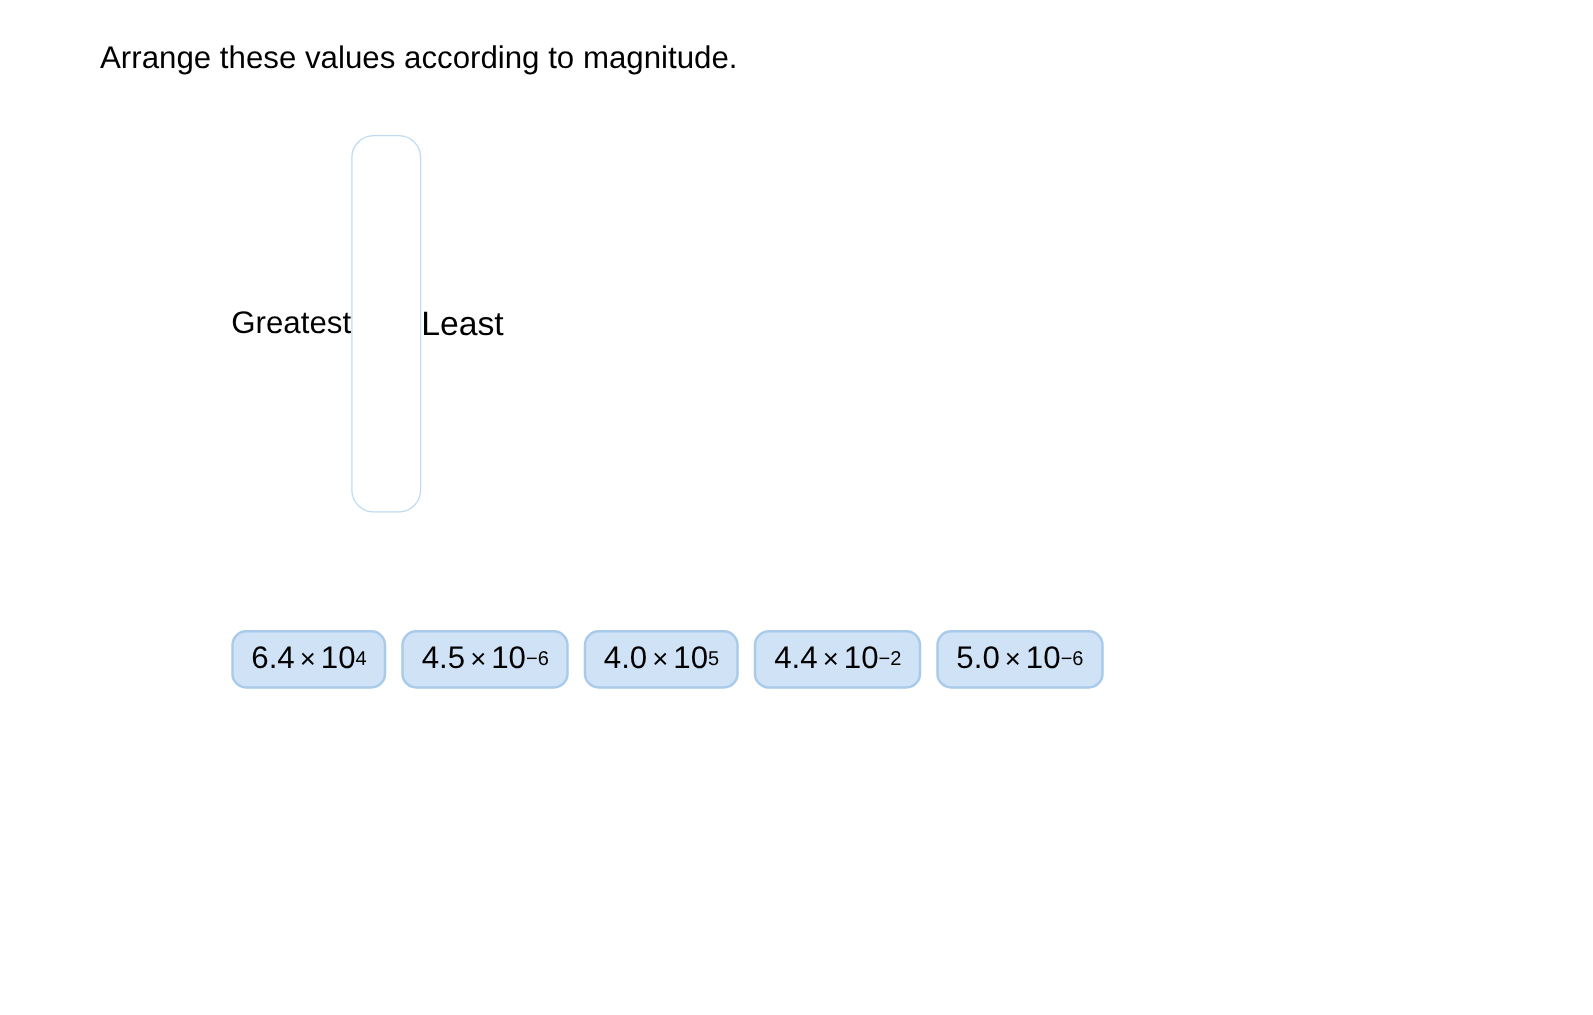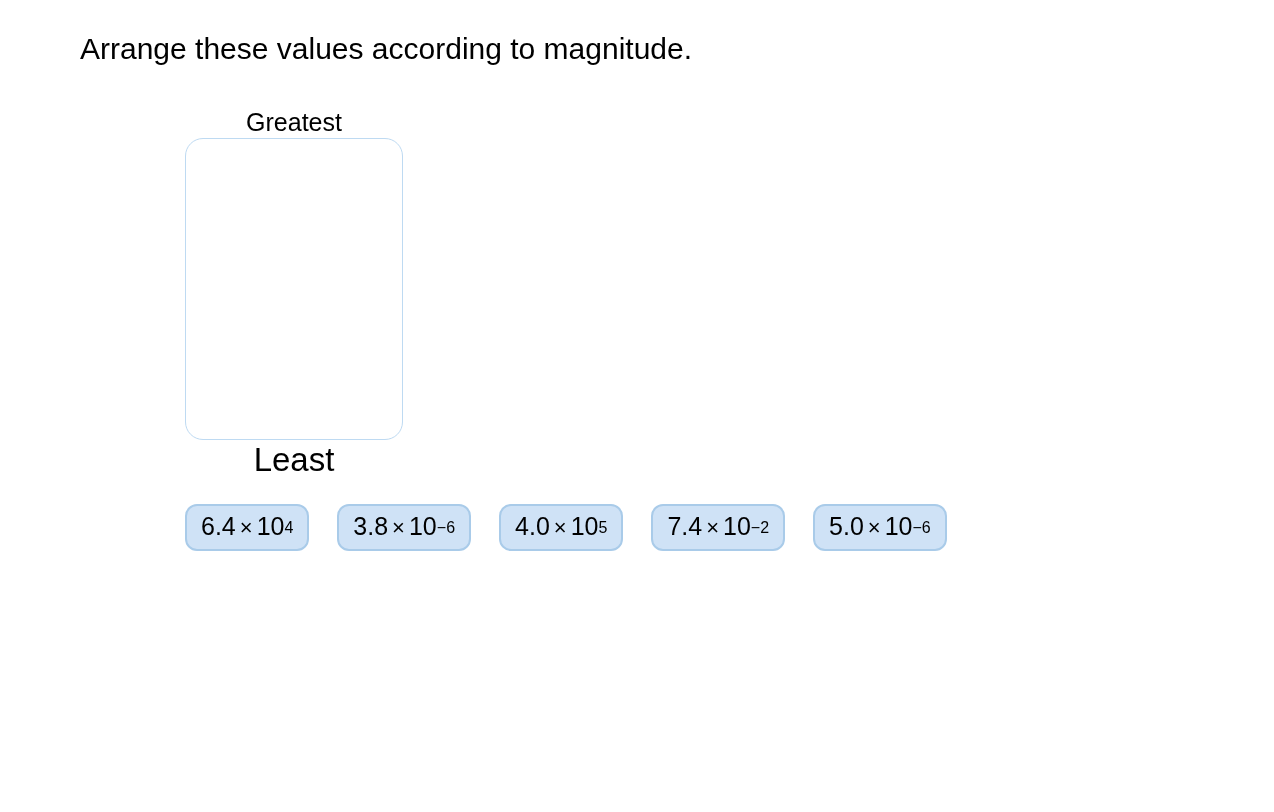--- a/index.html
+++ b/index.html
@@ -11,55 +11,54 @@
       font-family: Arial, Helvetica, sans-serif;
       background: #ffffff;
       width: 1274px;
       height: 812px;
       position: relative;
     }
     .instruction {
       position: absolute;
       top: 32px;
       left: 80px;
-      font-size: 30px;
+      font-size: 25px;
       color: #000000;
     }
     .sort-container {
       position: absolute;
       top: 108px;
       left: 185px;
       width: 218px;
       display: flex;
-      flex-direction: column;
       align-items: center;
     }
     .label-top {
       font-size: 25px;
       color: #000000;
       margin-bottom: 1px;
     }
     .label-bottom {
-      font-size: 33px;
+      font-size: 27px;
       color: #000000;
       margin-top: 1px;
     }
     .drop-zone {
       width: 218px;
       height: 302px;
       border: 1px solid #bedaf2;
       border-radius: 18px;
       background: #ffffff;
     }
     .tiles-row {
       position: absolute;
       top: 504px;
       left: 185px;
       display: flex;
-      gap: 28px;
+      gap: 12px;
       align-items: center;
     }
     .tile {
       background: #cfe2f6;
       border: 2px solid #a9cbe9;
       border-radius: 12px;
       padding: 6px 14px 8px 14px;
       font-size: 25px;
       color: #000000;
       cursor: grab;
@@ -92,35 +91,35 @@
 <div class="tiles-row">
 
   <div class="tile">
     <span>6.4</span>
     <span class="times">×</span>
     <span>10</span>
     <sup>4</sup>
   </div>
 
   <div class="tile">
-    <span>3.8</span>
+    <span>4.5</span>
     <span class="times">×</span>
     <span>10</span>
     <sup>−6</sup>
   </div>
 
   <div class="tile">
     <span>4.0</span>
     <span class="times">×</span>
     <span>10</span>
     <sup>5</sup>
   </div>
 
   <div class="tile">
-    <span>7.4</span>
+    <span>4.4</span>
     <span class="times">×</span>
     <span>10</span>
     <sup>−2</sup>
   </div>
 
   <div class="tile">
     <span>5.0</span>
     <span class="times">×</span>
     <span>10</span>
     <sup>−6</sup>

